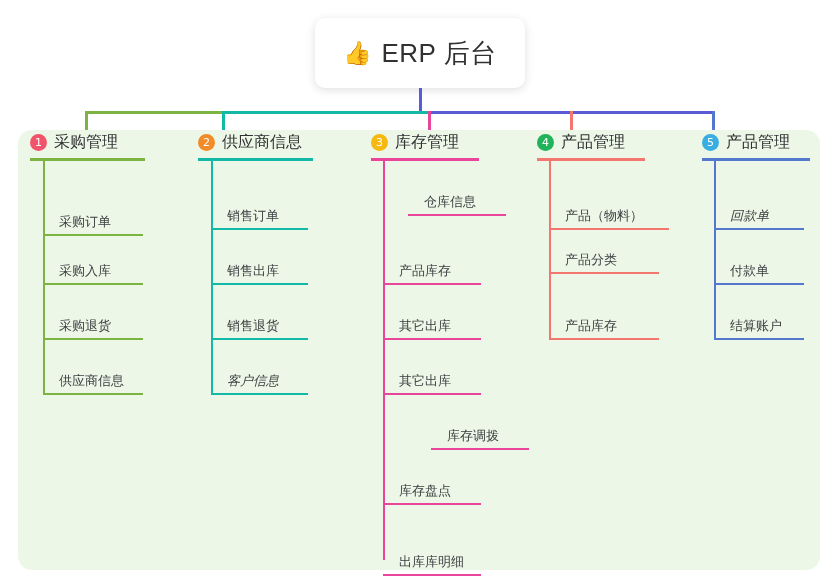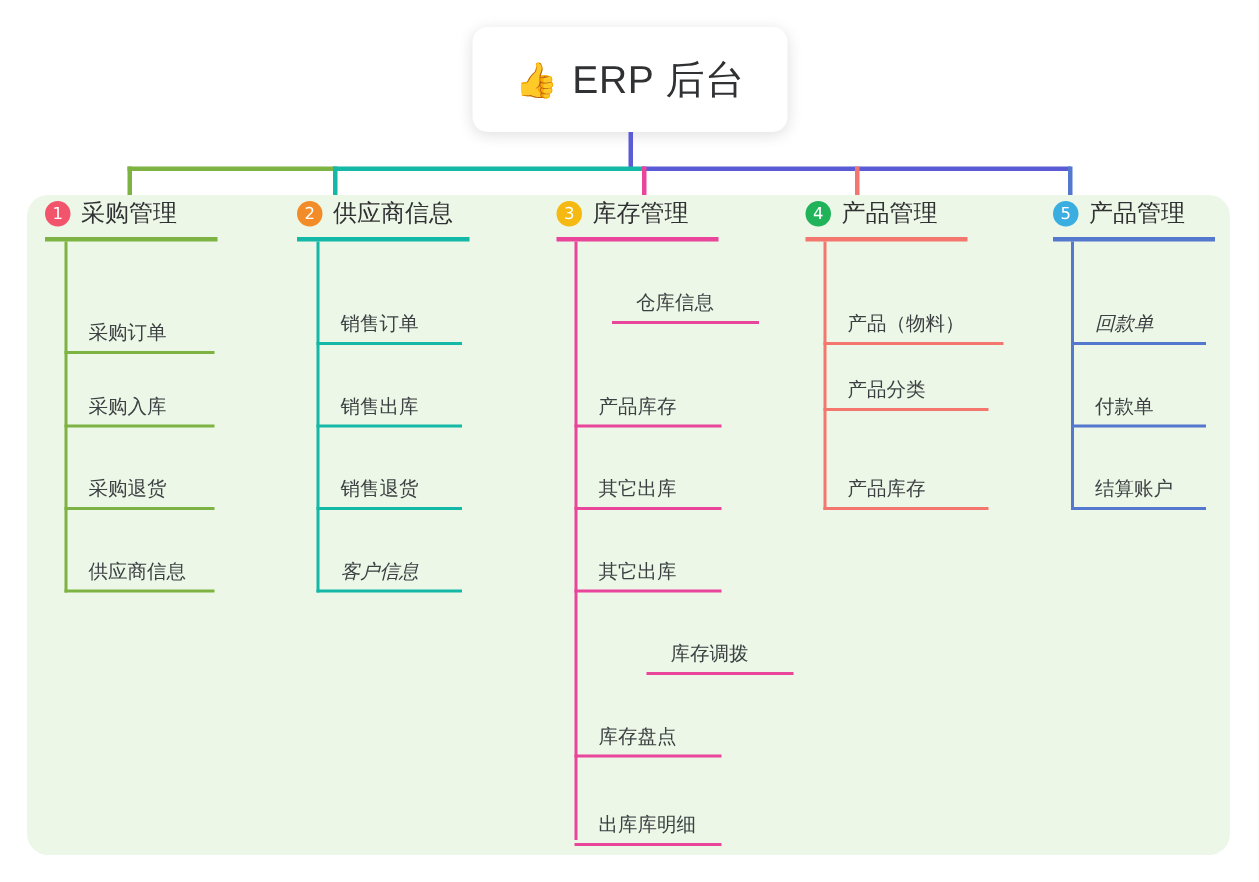--- a/index.html
+++ b/index.html
@@ -157,21 +157,21 @@
             <div class="leaf-rule" style="width: 98px; background: rgb(232, 69, 155);"></div>
           </div>
           <div class="leaf" style="left: 12px; top: 282px; width: 98px; height: 38px; margin-left: 48px;">
             <span class="leaf-label">库存调拨</span>
             <div class="leaf-rule" style="width: 98px; background: rgb(232, 69, 155);"></div>
           </div>
           <div class="leaf" style="left: 12px; top: 337px; width: 98px; height: 38px;">
             <span class="leaf-label">库存盘点</span>
             <div class="leaf-rule" style="width: 98px; background: rgb(232, 69, 155);"></div>
           </div>
-          <div class="leaf" style="left: 12px; top: 396px; width: 98px; height: 38px;">
+          <div class="leaf" style="left: 12px; top: 408px; width: 98px; height: 38px;">
             <span class="leaf-label">出库库明细</span>
             <div class="leaf-rule" style="width: 98px; background: rgb(232, 69, 155);"></div>
           </div>
         </div>
         <div class="column" style="left: 519px;">
           <div class="col-head">
             <span class="badge" style="background: rgb(32, 179, 90);">4</span>
             <span class="col-title">产品管理</span>
           </div>
           <div class="head-rule" style="width: 108px; background: rgb(244, 119, 111);"></div>

